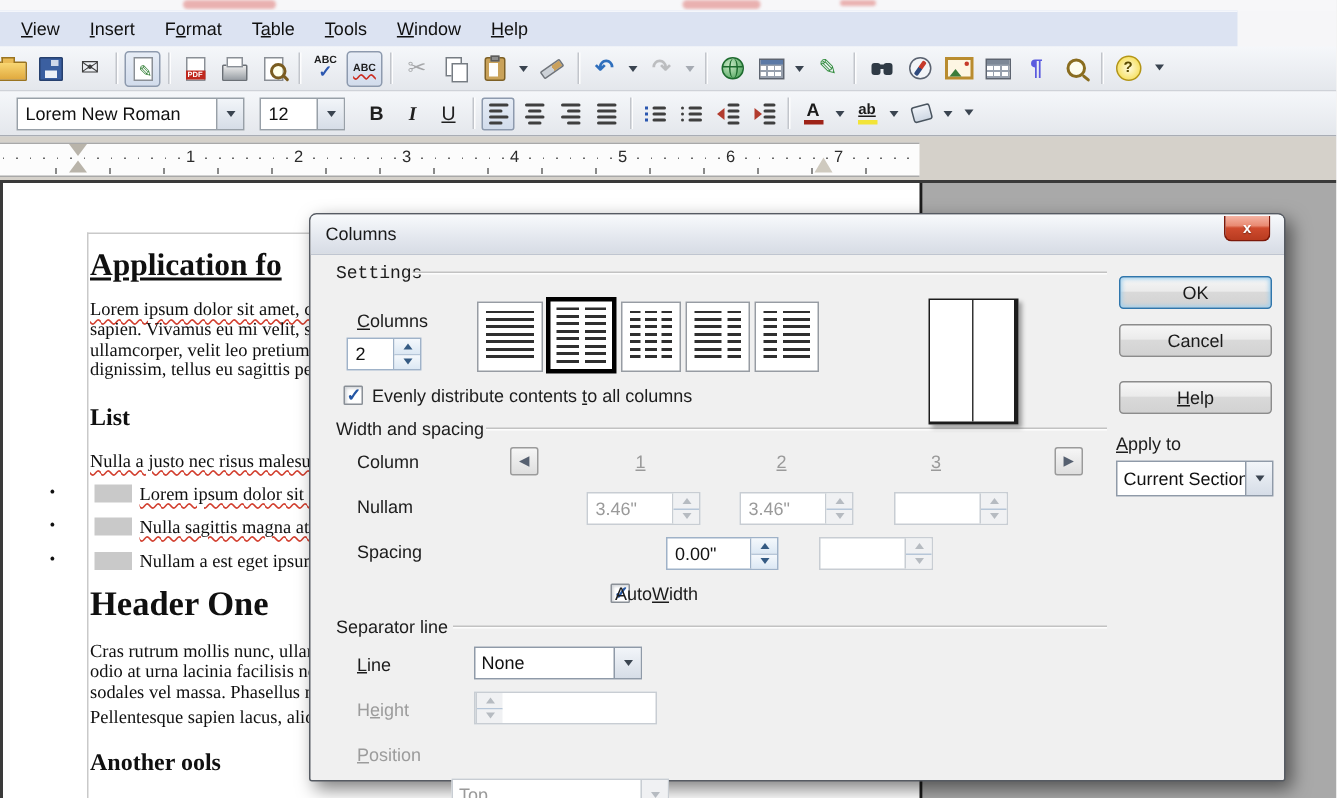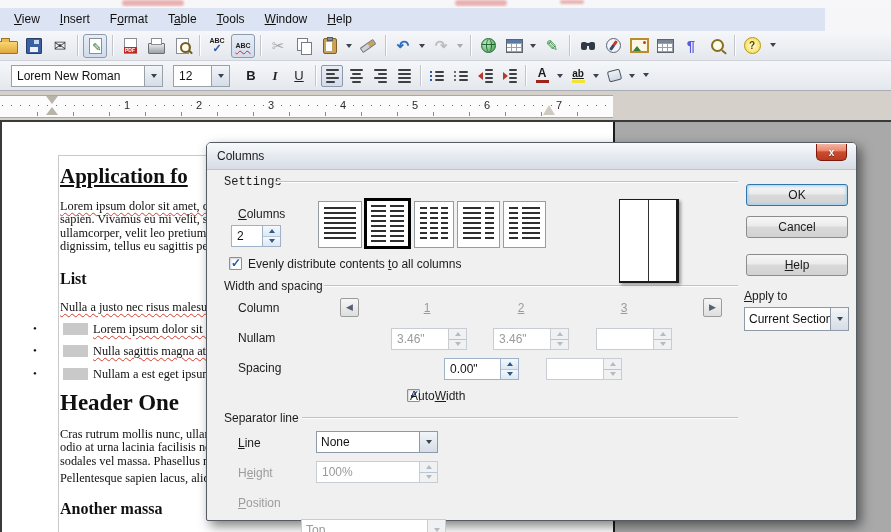--- a/index.html
+++ b/index.html
@@ -514,21 +514,21 @@
       </div>
       <div class="blk h1b">Header One</div>
       <div class="blk p3">
         <div>Cras rutrum mollis nunc, ullam</div>
         <div>odio at urna lacinia facilisis no</div>
         <div>sodales vel massa. Phasellus n</div>
       </div>
       <div class="blk p4">
         <div>Pellentesque sapien lacus, aliq</div>
       </div>
-      <div class="blk h2b">Another massa</div>
+      <div class="blk h2b">Another ools</div>
     </div>
   </div>
 
   <div class="dialog">
     <div class="dtitle">
       <span class="txt">Columns</span>
       <span class="dclose">x</span>
     </div>
     <div class="dbody">
 
@@ -624,30 +624,29 @@
       </div>
 
       <span class="abspos cb checked" style="left:184px;top:220px;"></span>
       <span class="abspos" style="left:203px;top:220px;">Auto<u>W</u>idth</span>
 
       
       <span class="abspos grp-lbl" style="left:17px;top:242px;">Separator line</span>
       <span class="abspos grp-line" style="left:95px;top:248px;width:436px;"></span>
 
       <span class="abspos" style="left:31px;top:267px;"><u>L</u>ine</span>
-      <div class="abspos dd" style="left:109px;top:262px;width:122px;">
+      <div class="abspos dd" style="left:109px;top:262px;width:112px;">
         <span class="ddval">None</span>
         <span class="ddbtn">
             <i class="tri"></i>
           </span>
       </div>
 
       <span class="abspos dis-lbl" style="left:31px;top:297px;">H<u>e</u>ight</span>
       <div class="abspos spin dis" style="left:109px;top:292px;width:122px;">
-        <span class="spinval">100%</span>
         <span class="spinbtns">
             <i class="su"></i>
             <i class="sd"></i>
           </span>
       </div>
 
       <span class="abspos dis-lbl" style="left:31px;top:327px;"><u>P</u>osition</span>
       <div class="abspos dd dis" style="left:94px;top:322px;width:145px;margin-top:28px;">
         <span class="ddval">Top</span>
         <span class="ddbtn">

